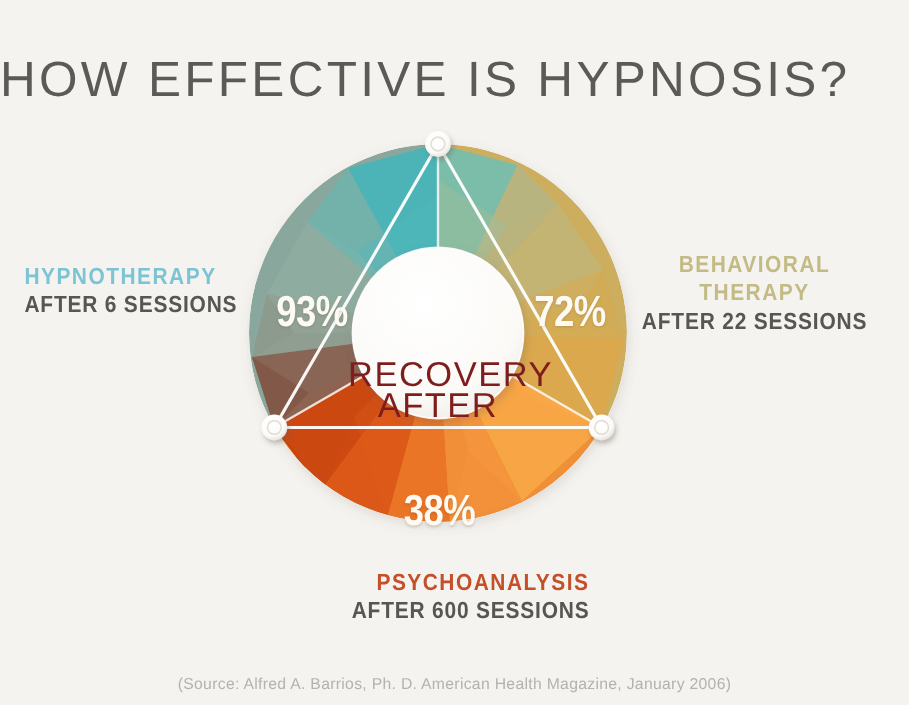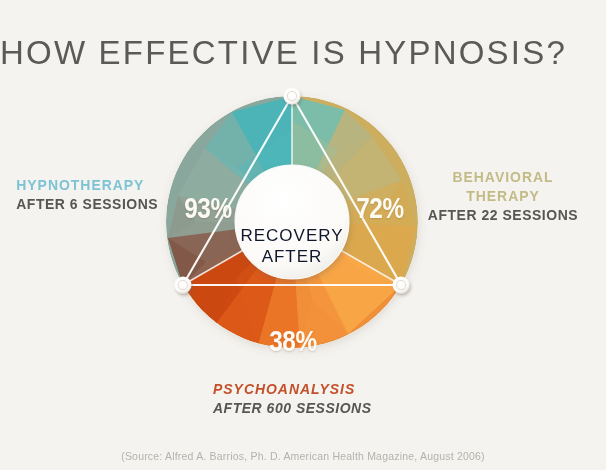--- a/index.html
+++ b/index.html
@@ -58,25 +58,25 @@
     text-shadow: 0 1px 2px rgba(80,50,20,0.18);
   }
   #pct-hypnotherapy { left: 168px; top: 192px; width: 80px; }
   #pct-behavioral   { left: 340px; top: 192px; width: 80px; }
   #pct-psychoanalysis { left: 253px; top: 325px; width: 80px; }
 
   
   #hub-text {
     position: absolute;
     left: 232px;
-    top: 225px;
+    top: 239px;
     width: 120px;
     text-align: center;
-    color: #0f172a;
-    font-size: 17px;
+    color: #7f1d1d;
+    font-size: 23px;
     font-weight: 300;
     line-height: 21px;
     letter-spacing: 1px;
     font-family: "Liberation Sans", sans-serif;
   }
 
   
   .label-block { position: absolute; }
   .label-title {
     font-family: "Liberation Sans Narrow", "Liberation Sans", sans-serif;
@@ -101,21 +101,21 @@
   #label-hypnotherapy .label-title { color: #7cc4d4; transform-origin: center; }
   #label-hypnotherapy .label-sub { transform-origin: center; }
 
   #label-behavioral {
     left: 413px; top: 167px; width: 180px; text-align: center;
   }
   #label-behavioral .label-title { color: #c3bb86; transform-origin: center; }
   #label-behavioral .label-sub { transform-origin: center; }
 
   #label-psychoanalysis {
-    left: 203px; top: 379px; width: 200px; text-align: left; font-style: italic;
+    left: 203px; top: 379px; width: 200px; text-align: right;
   }
   #label-psychoanalysis .label-title { color: #c4502a; transform-origin: center; }
   #label-psychoanalysis .label-sub { transform-origin: center; }
 
   
   #source {
     position: absolute;
     left: 0;
     top: 450px;
     width: 606px;
@@ -270,13 +270,13 @@
 <div class="label-block" id="label-behavioral">
   <div class="label-title">BEHAVIORAL THERAPY</div>
   <div class="label-sub">AFTER 22 SESSIONS</div>
 </div>
 
 <div class="label-block" id="label-psychoanalysis">
   <div class="label-title">PSYCHOANALYSIS</div>
   <div class="label-sub">AFTER 600 SESSIONS</div>
 </div>
 
-<div id="source">(Source: Alfred A. Barrios, Ph. D. American Health Magazine, August 2006)</div>
+<div id="source">(Source: Alfred A. Barrios, Ph. D. American Health Magazine, January 2006)</div>
 
 </body></html>

